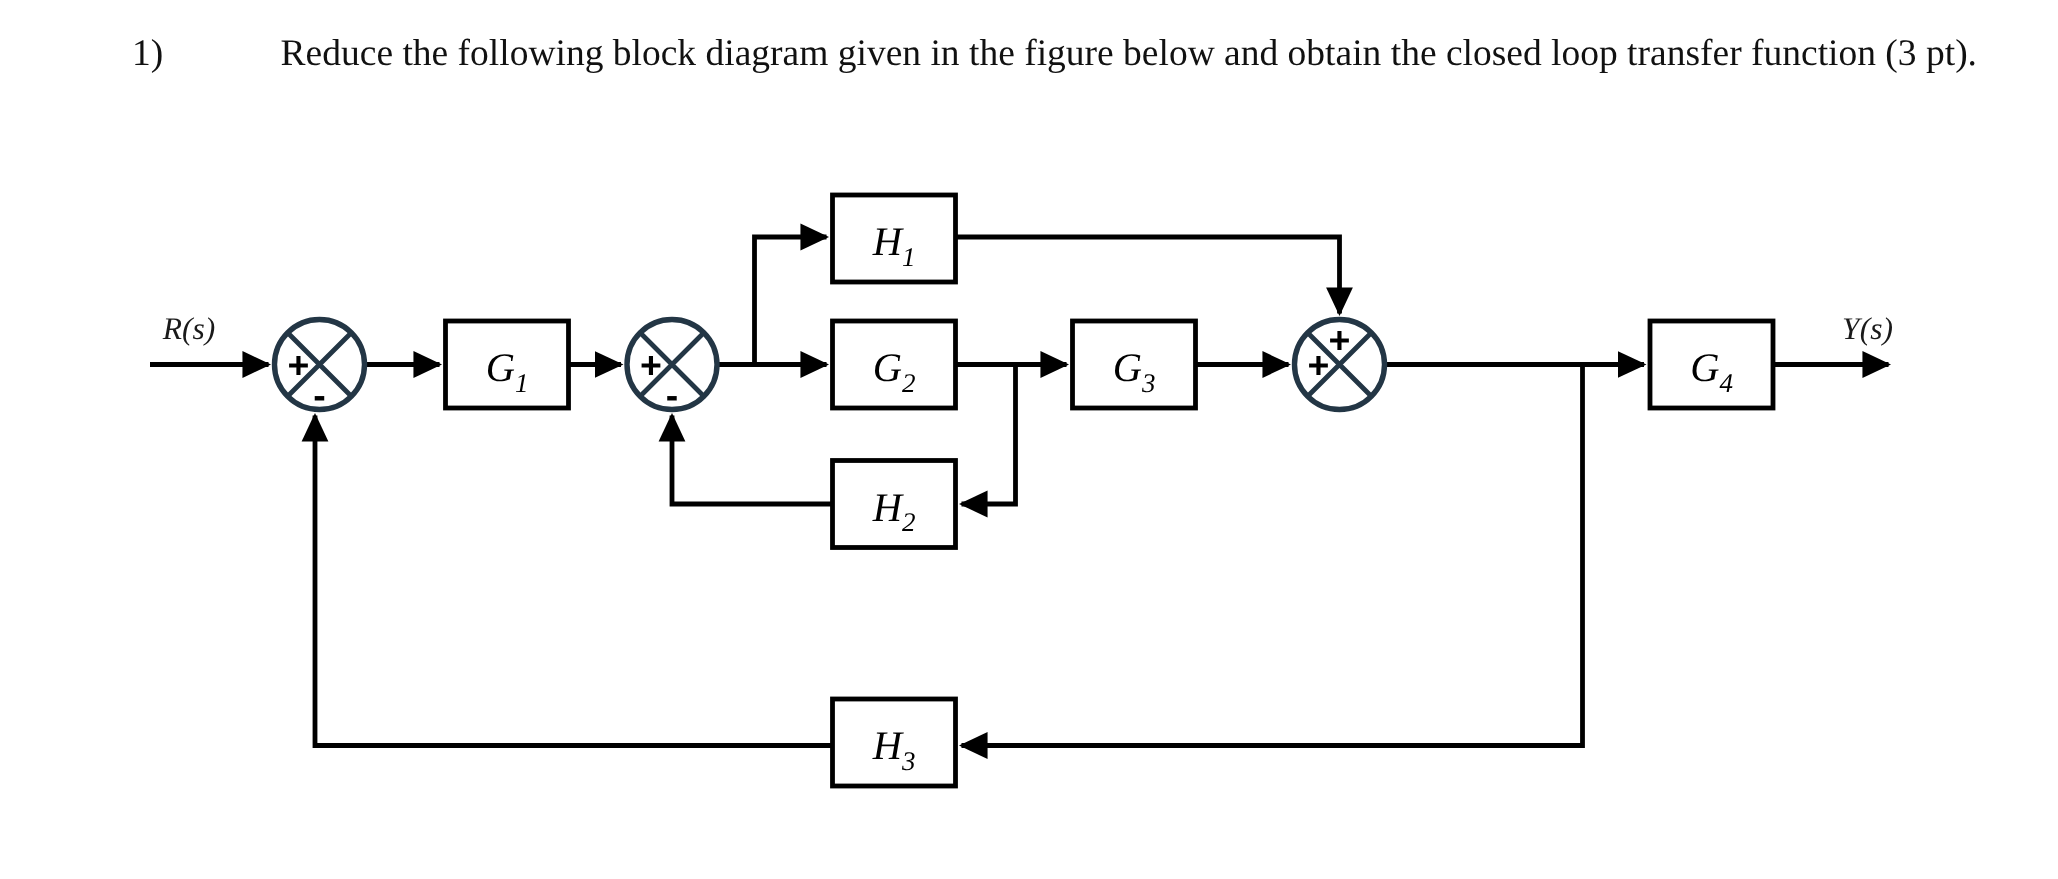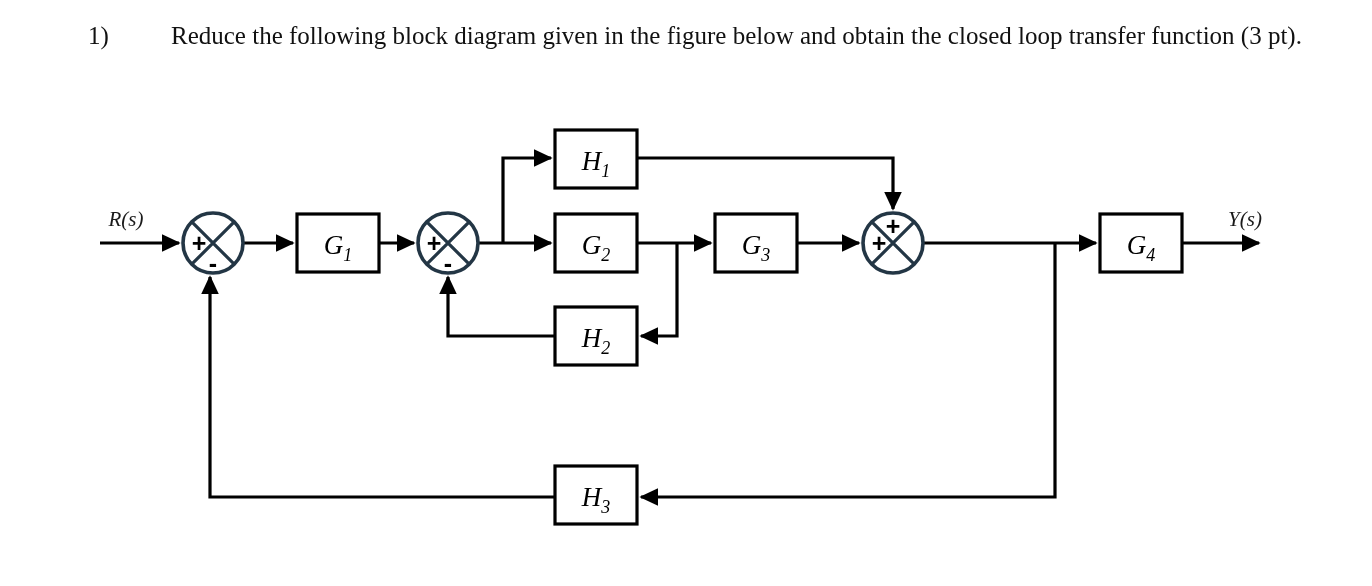--- a/index.html
+++ b/index.html
@@ -34,22 +34,21 @@
     line-height: 1.42;
     color: #111111;
   }
   .q-number {
     flex: 0 0 auto;
     width: 46px;
     font-size: 25px;
   }
   .q-body {
     flex: 1 1 auto;
-    text-align: left;
-    margin-left: 37px;
+    text-align: right;
   }
   
   #diagram {
     position: absolute;
     left: 0;
     top: 0;
     width: 1372px;
     height: 586px;
   }
   .blk-label {

